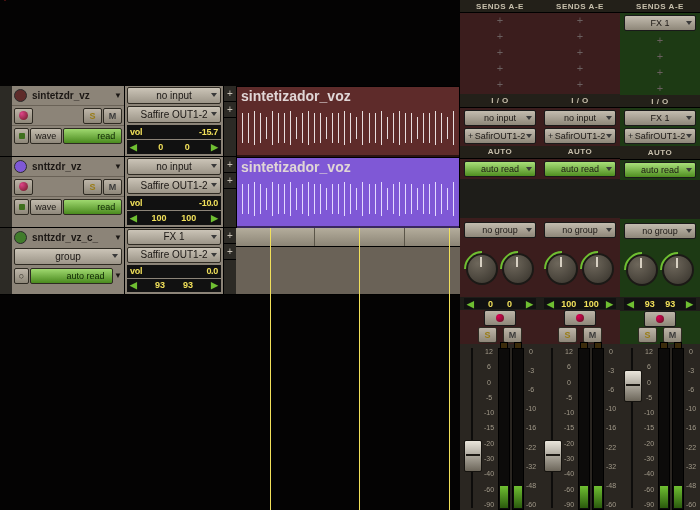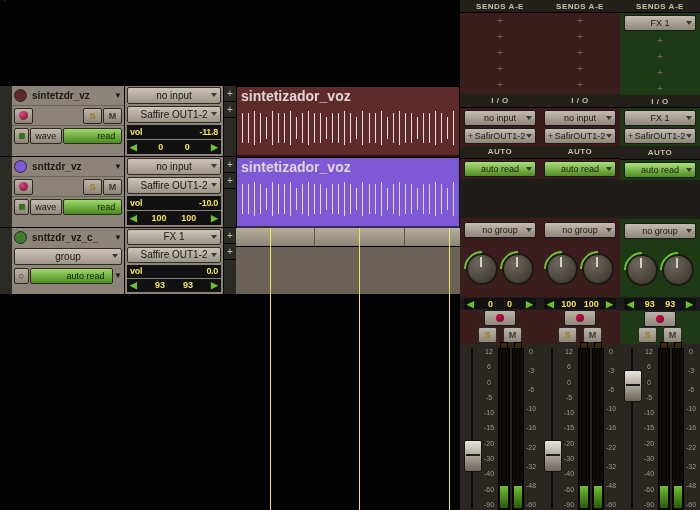--- a/index.html
+++ b/index.html
@@ -144,21 +144,21 @@
             </div>
         <div class="segbtn">wave</div>
         <div class="segbtn active">read</div>
       </div>
     </div>
     <div class="tmix">
       <div class="drop">no input</div>
       <div class="drop">Saffire OUT1-2</div>
       <div class="vol-row">
         <span>vol</span>
-            <span>-11.8</span>
+            <span>-15.7</span>
       </div>
       <div class="pan-row">
         <span class="tri">◀</span>
             <span>0</span>
         <span>0</span>
             <span class="tri">▶</span>
       </div>
     </div>
     <div class="plus-col">
       <div class="plus">+</div>

